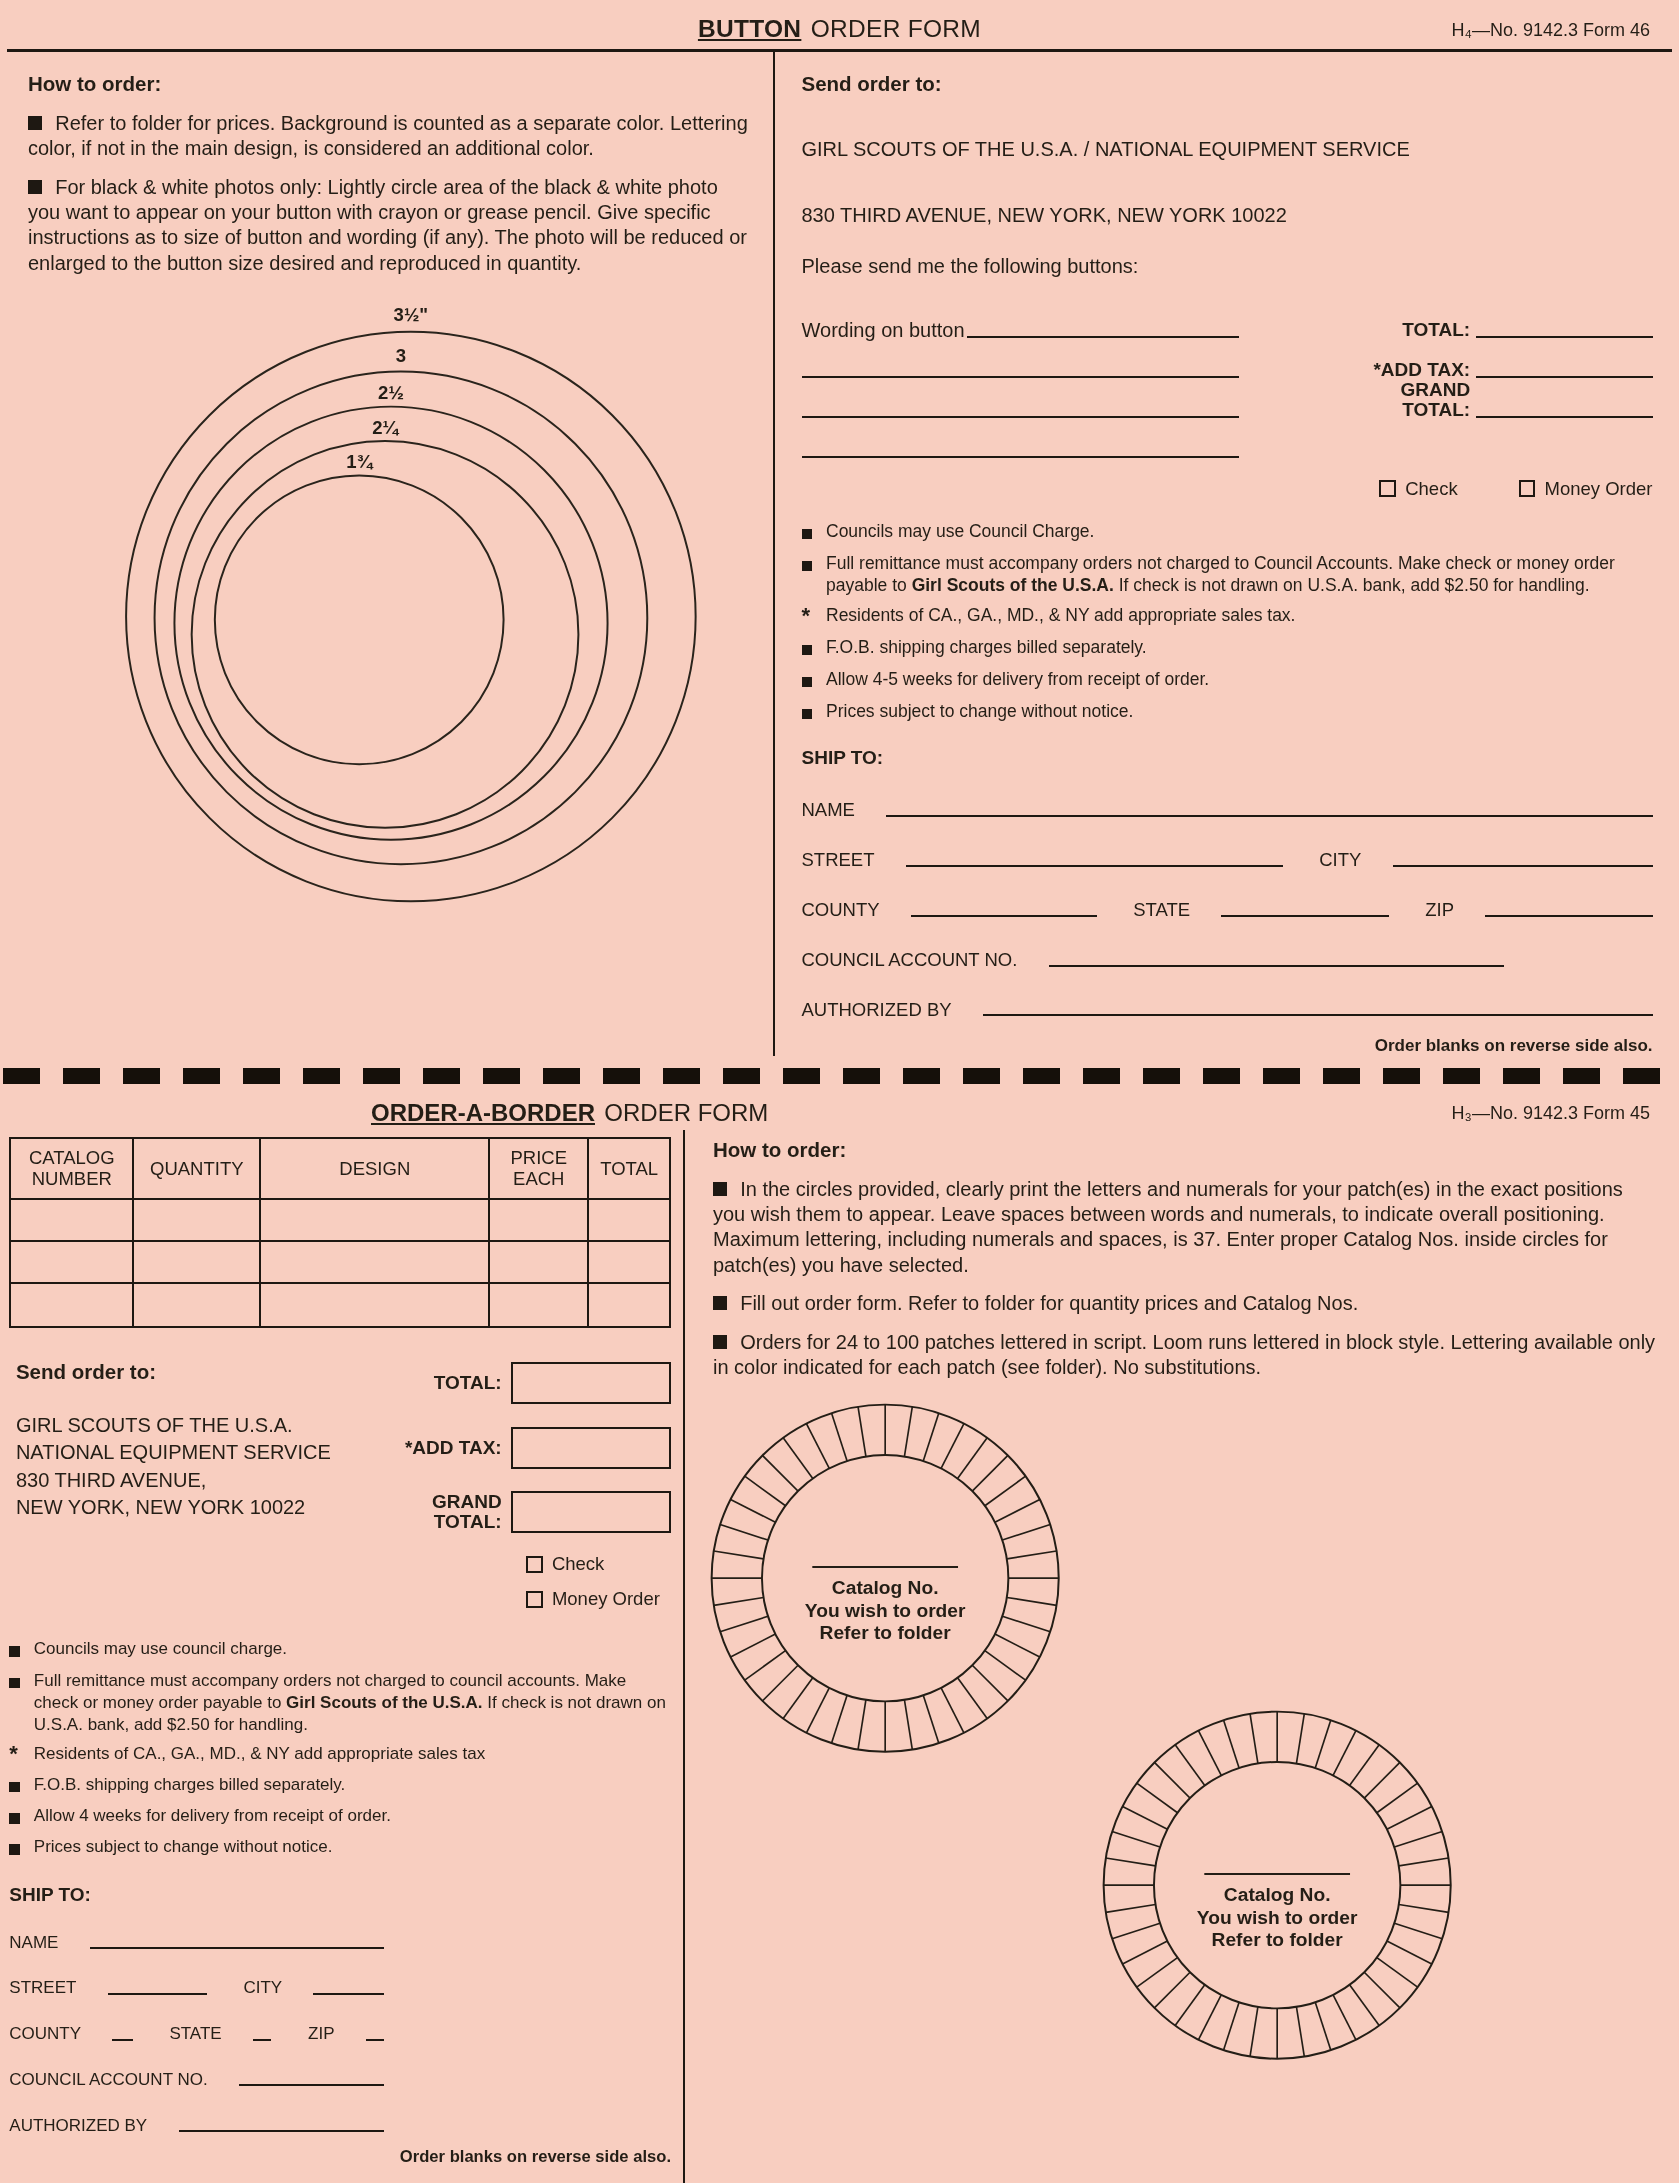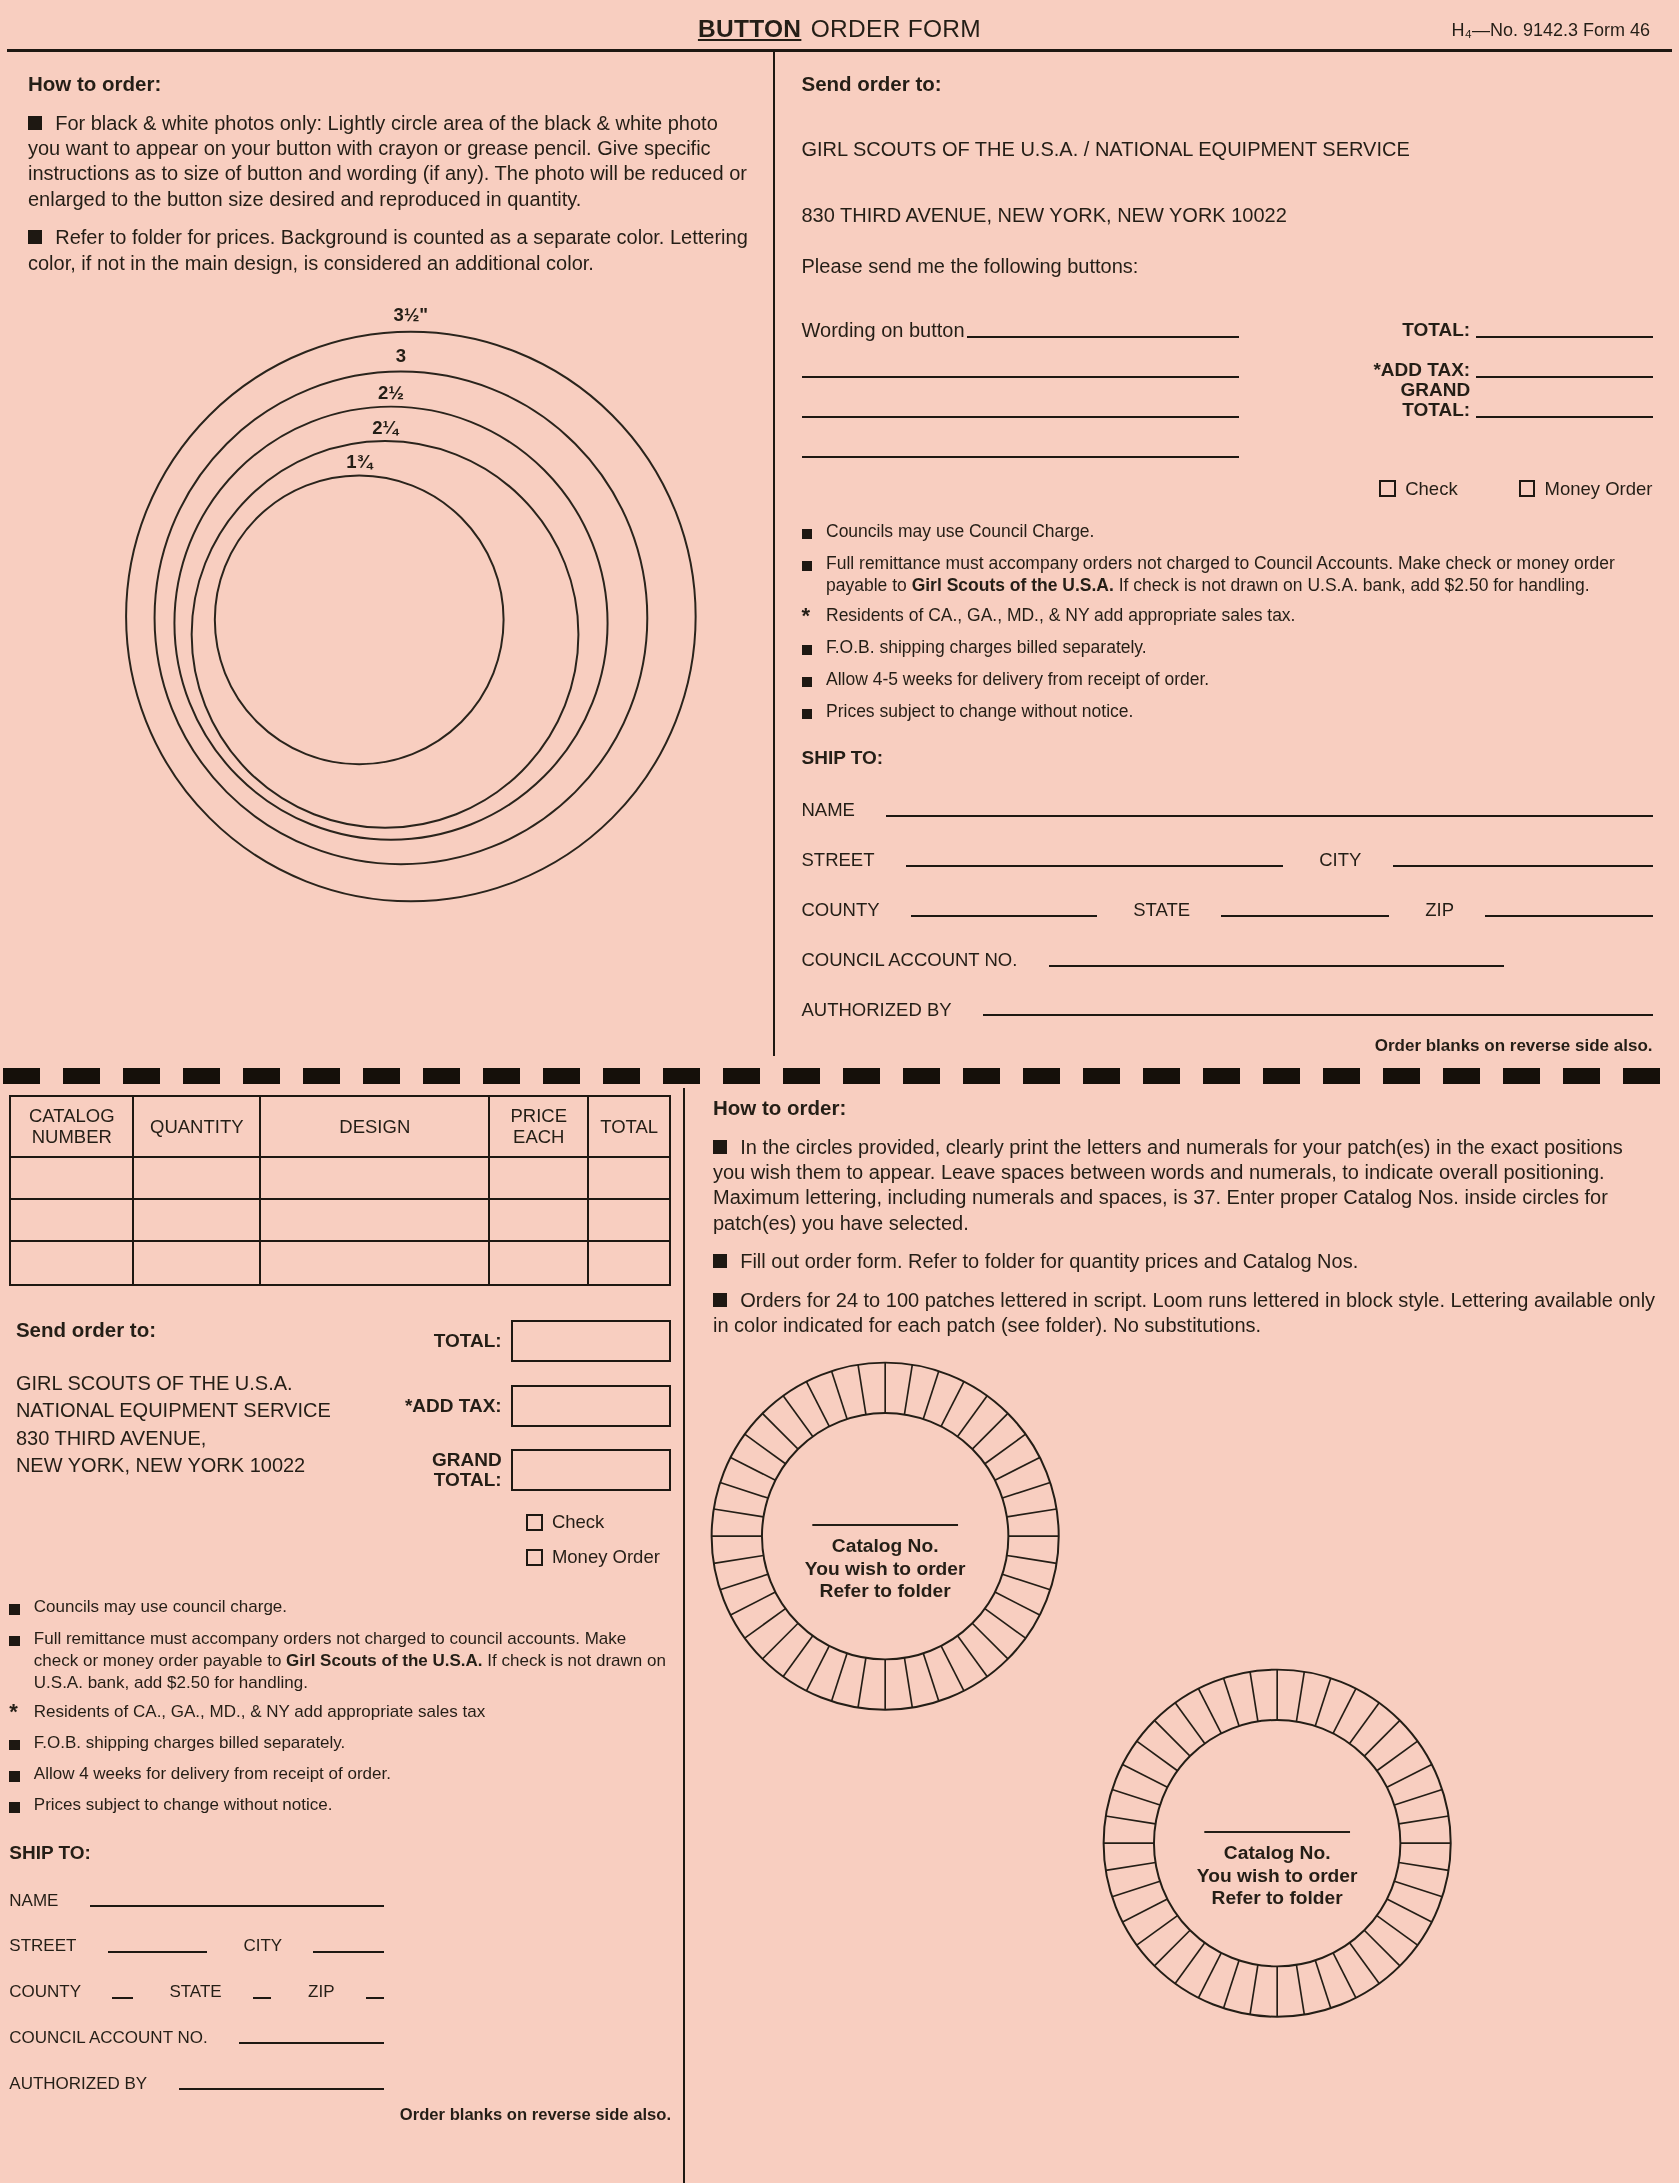--- a/index.html
+++ b/index.html
@@ -110,22 +110,22 @@
       <span class="b">BUTTON</span><span>ORDER FORM</span>
     </div>
     <div class="fno">H₄—No. 9142.3 Form 46</div>
   </div>
   <div class="rule"></div>
 
   <div class="top-body">
 
     <div class="tleft">
       <h2 class="sec">How to order:</h2>
+      <p class="instr"><span class="mk-sq"></span><span>Refer to folder for prices. Background is counted as a separate color. Lettering color, if not in the main design, is considered an additional color.</span></p>
       <p class="instr"><span class="mk-sq"></span><span>For black &amp; white photos only: Lightly circle area of the black &amp; white photo you want to appear on your button with crayon or grease pencil. Give specific instructions as to size of button and wording (if any). The photo will be reduced or enlarged to the button size desired and reproduced in quantity.</span></p>
-      <p class="instr"><span class="mk-sq"></span><span>Refer to folder for prices. Background is counted as a separate color. Lettering color, if not in the main design, is considered an additional color.</span></p>
 
       <svg class="sizes-svg" width="702" height="616" viewBox="0 0 1060 930">
         <text class="szlab" x="560" y="44">3½"</text>
         <circle class="szc" cx="560" cy="490" r="430"></circle>
         <text class="szlab" x="545" y="106">3</text>
         <circle class="szc" cx="545" cy="492" r="372"></circle>
         <text class="szlab" x="530" y="161">2½</text>
         <circle class="szc" cx="530" cy="500" r="327"></circle>
         <text class="szlab" x="521" y="214">2¼</text>
         <circle class="szc" cx="521" cy="517" r="292"></circle>
@@ -243,20 +243,26 @@
         <span class="lbl2">AUTHORIZED BY</span>
         <span class="line"></span>
       </div>
 
       <div class="reverse">Order blanks on reverse side also.</div>
     </div>
   </div>
 
   <div class="dashes"></div>
 
+  <div class="hd hd2">
+    <div class="title2">
+      <span class="b">ORDER-A-BORDER</span><span>ORDER FORM</span>
+    </div>
+    <div class="fno">H₃—No. 9142.3 Form 45</div>
+  </div>
 
   <div class="bottom-body">
 
     <div class="bleft">
 
       <div class="btable">
         <div class="c h">CATALOG
 NUMBER</div>
         <div class="c h">QUANTITY</div>
         <div class="c h">DESIGN</div>

